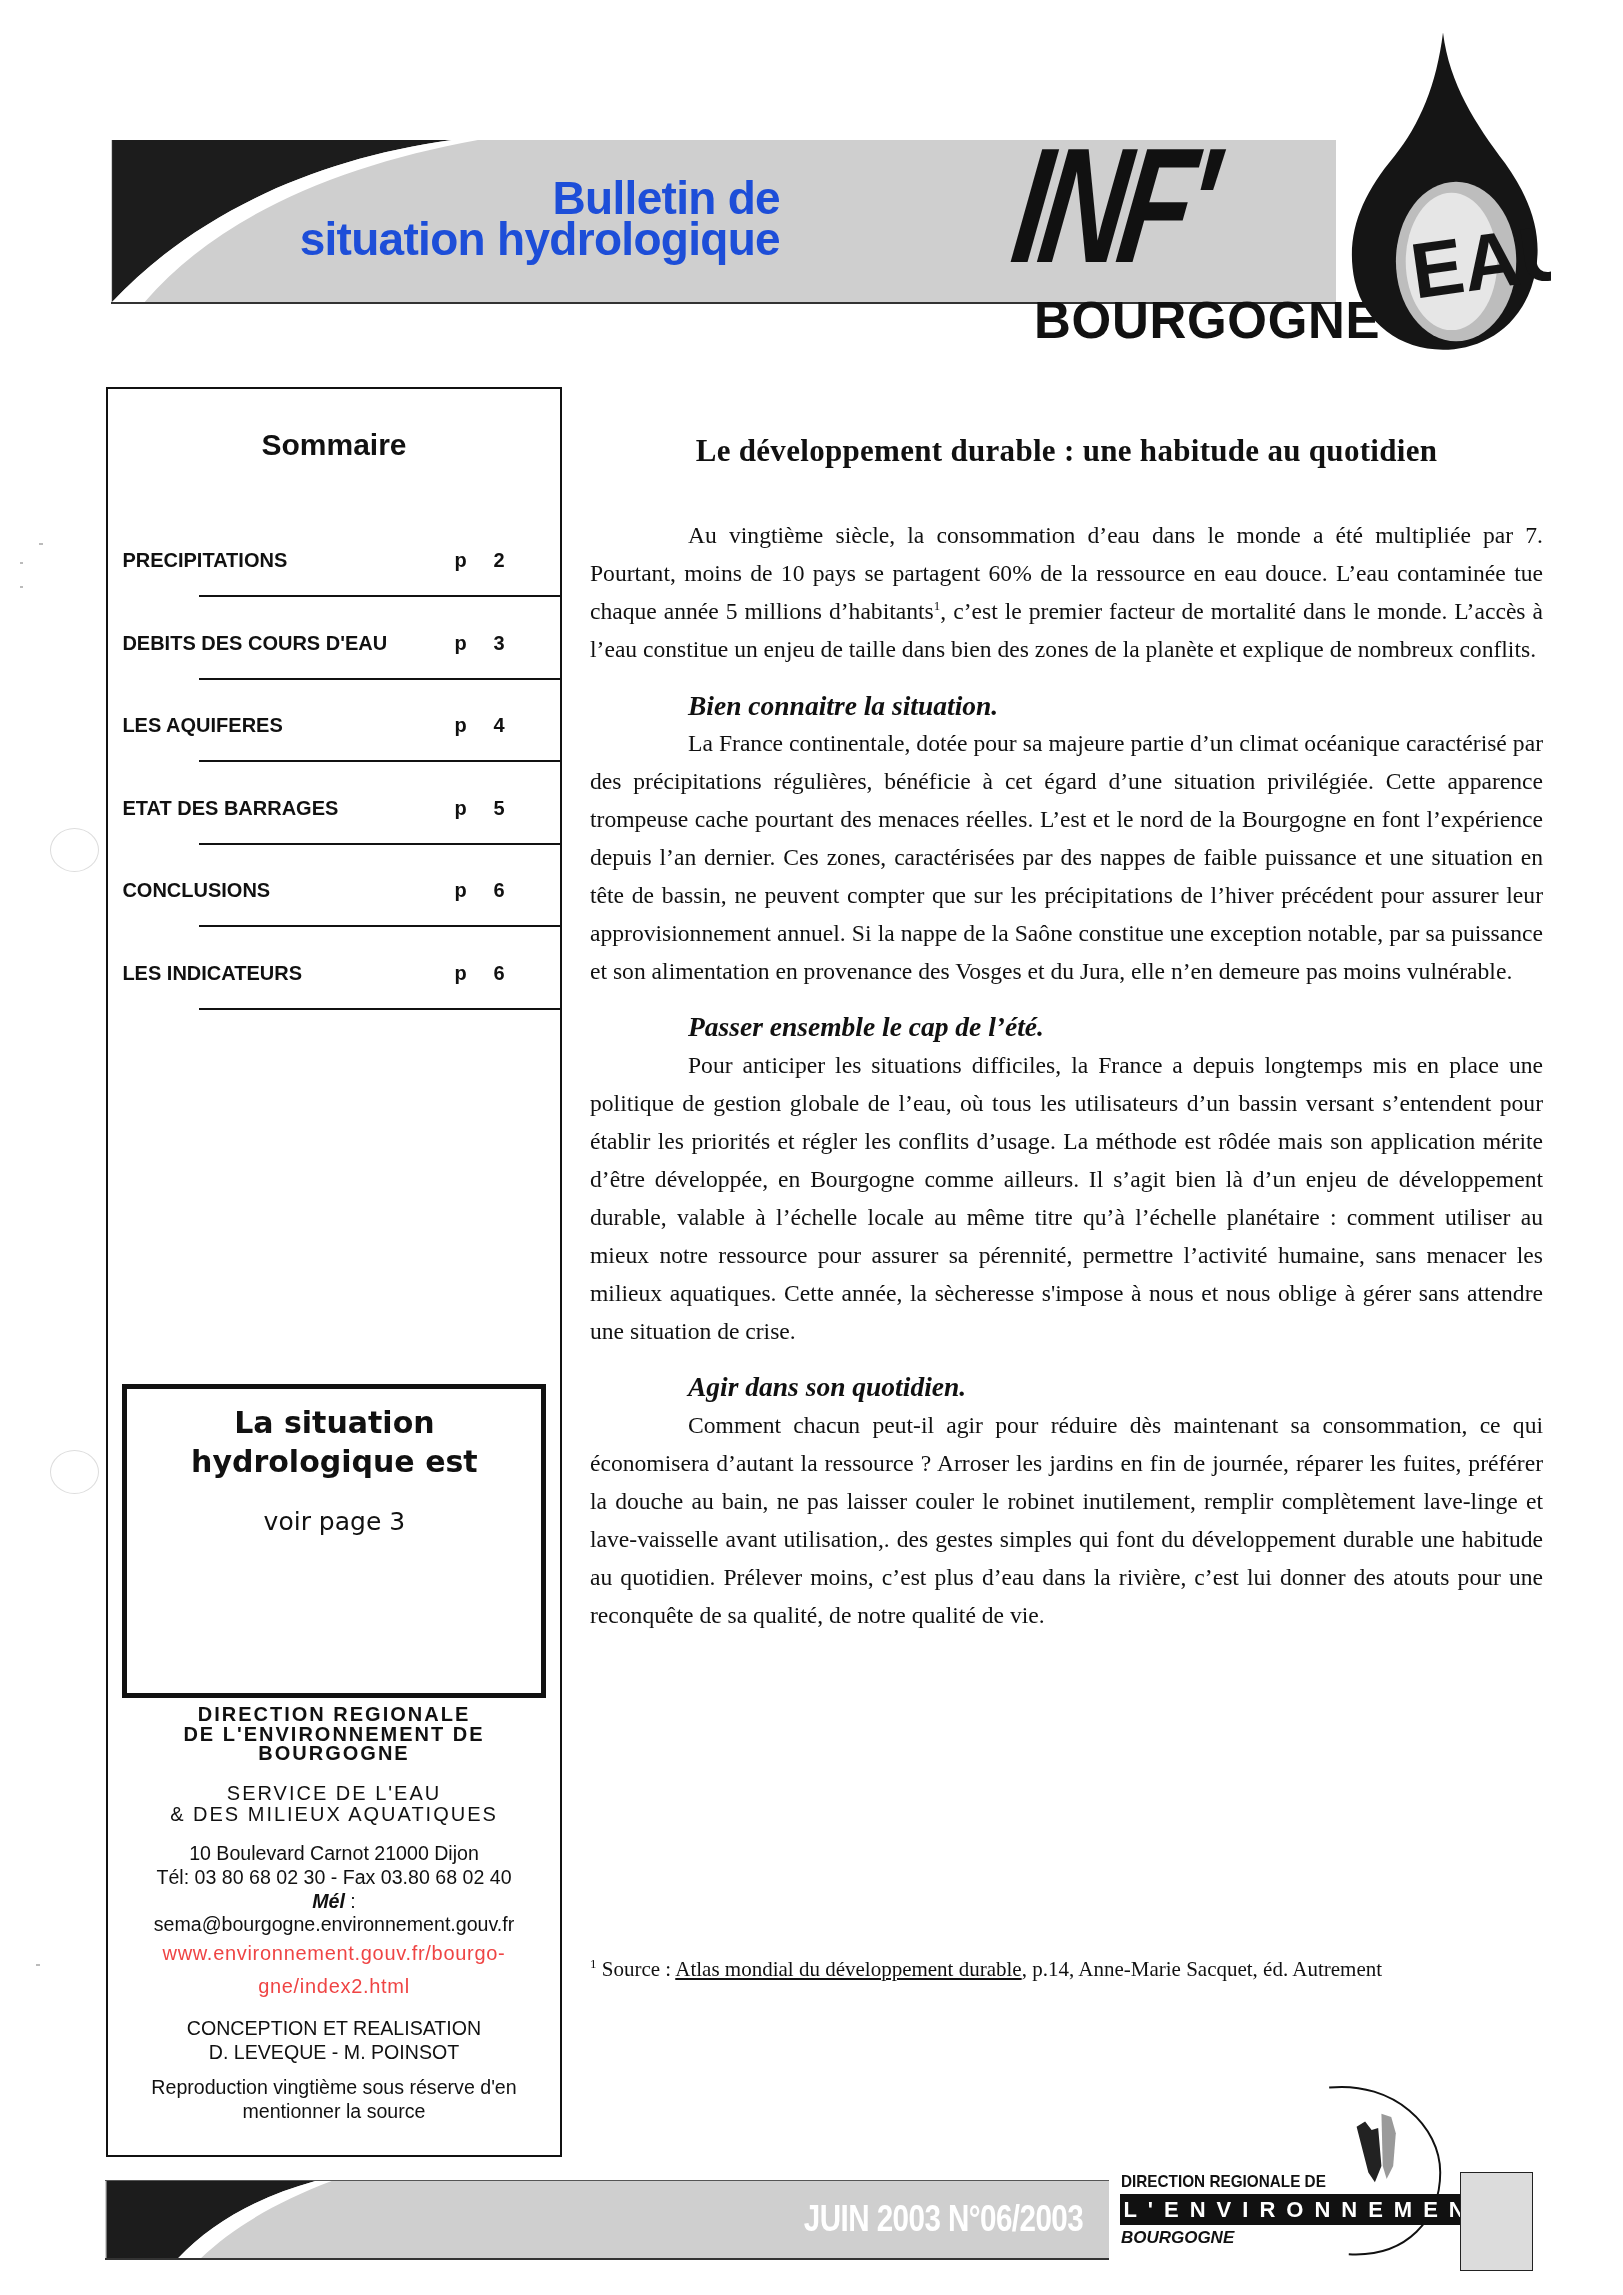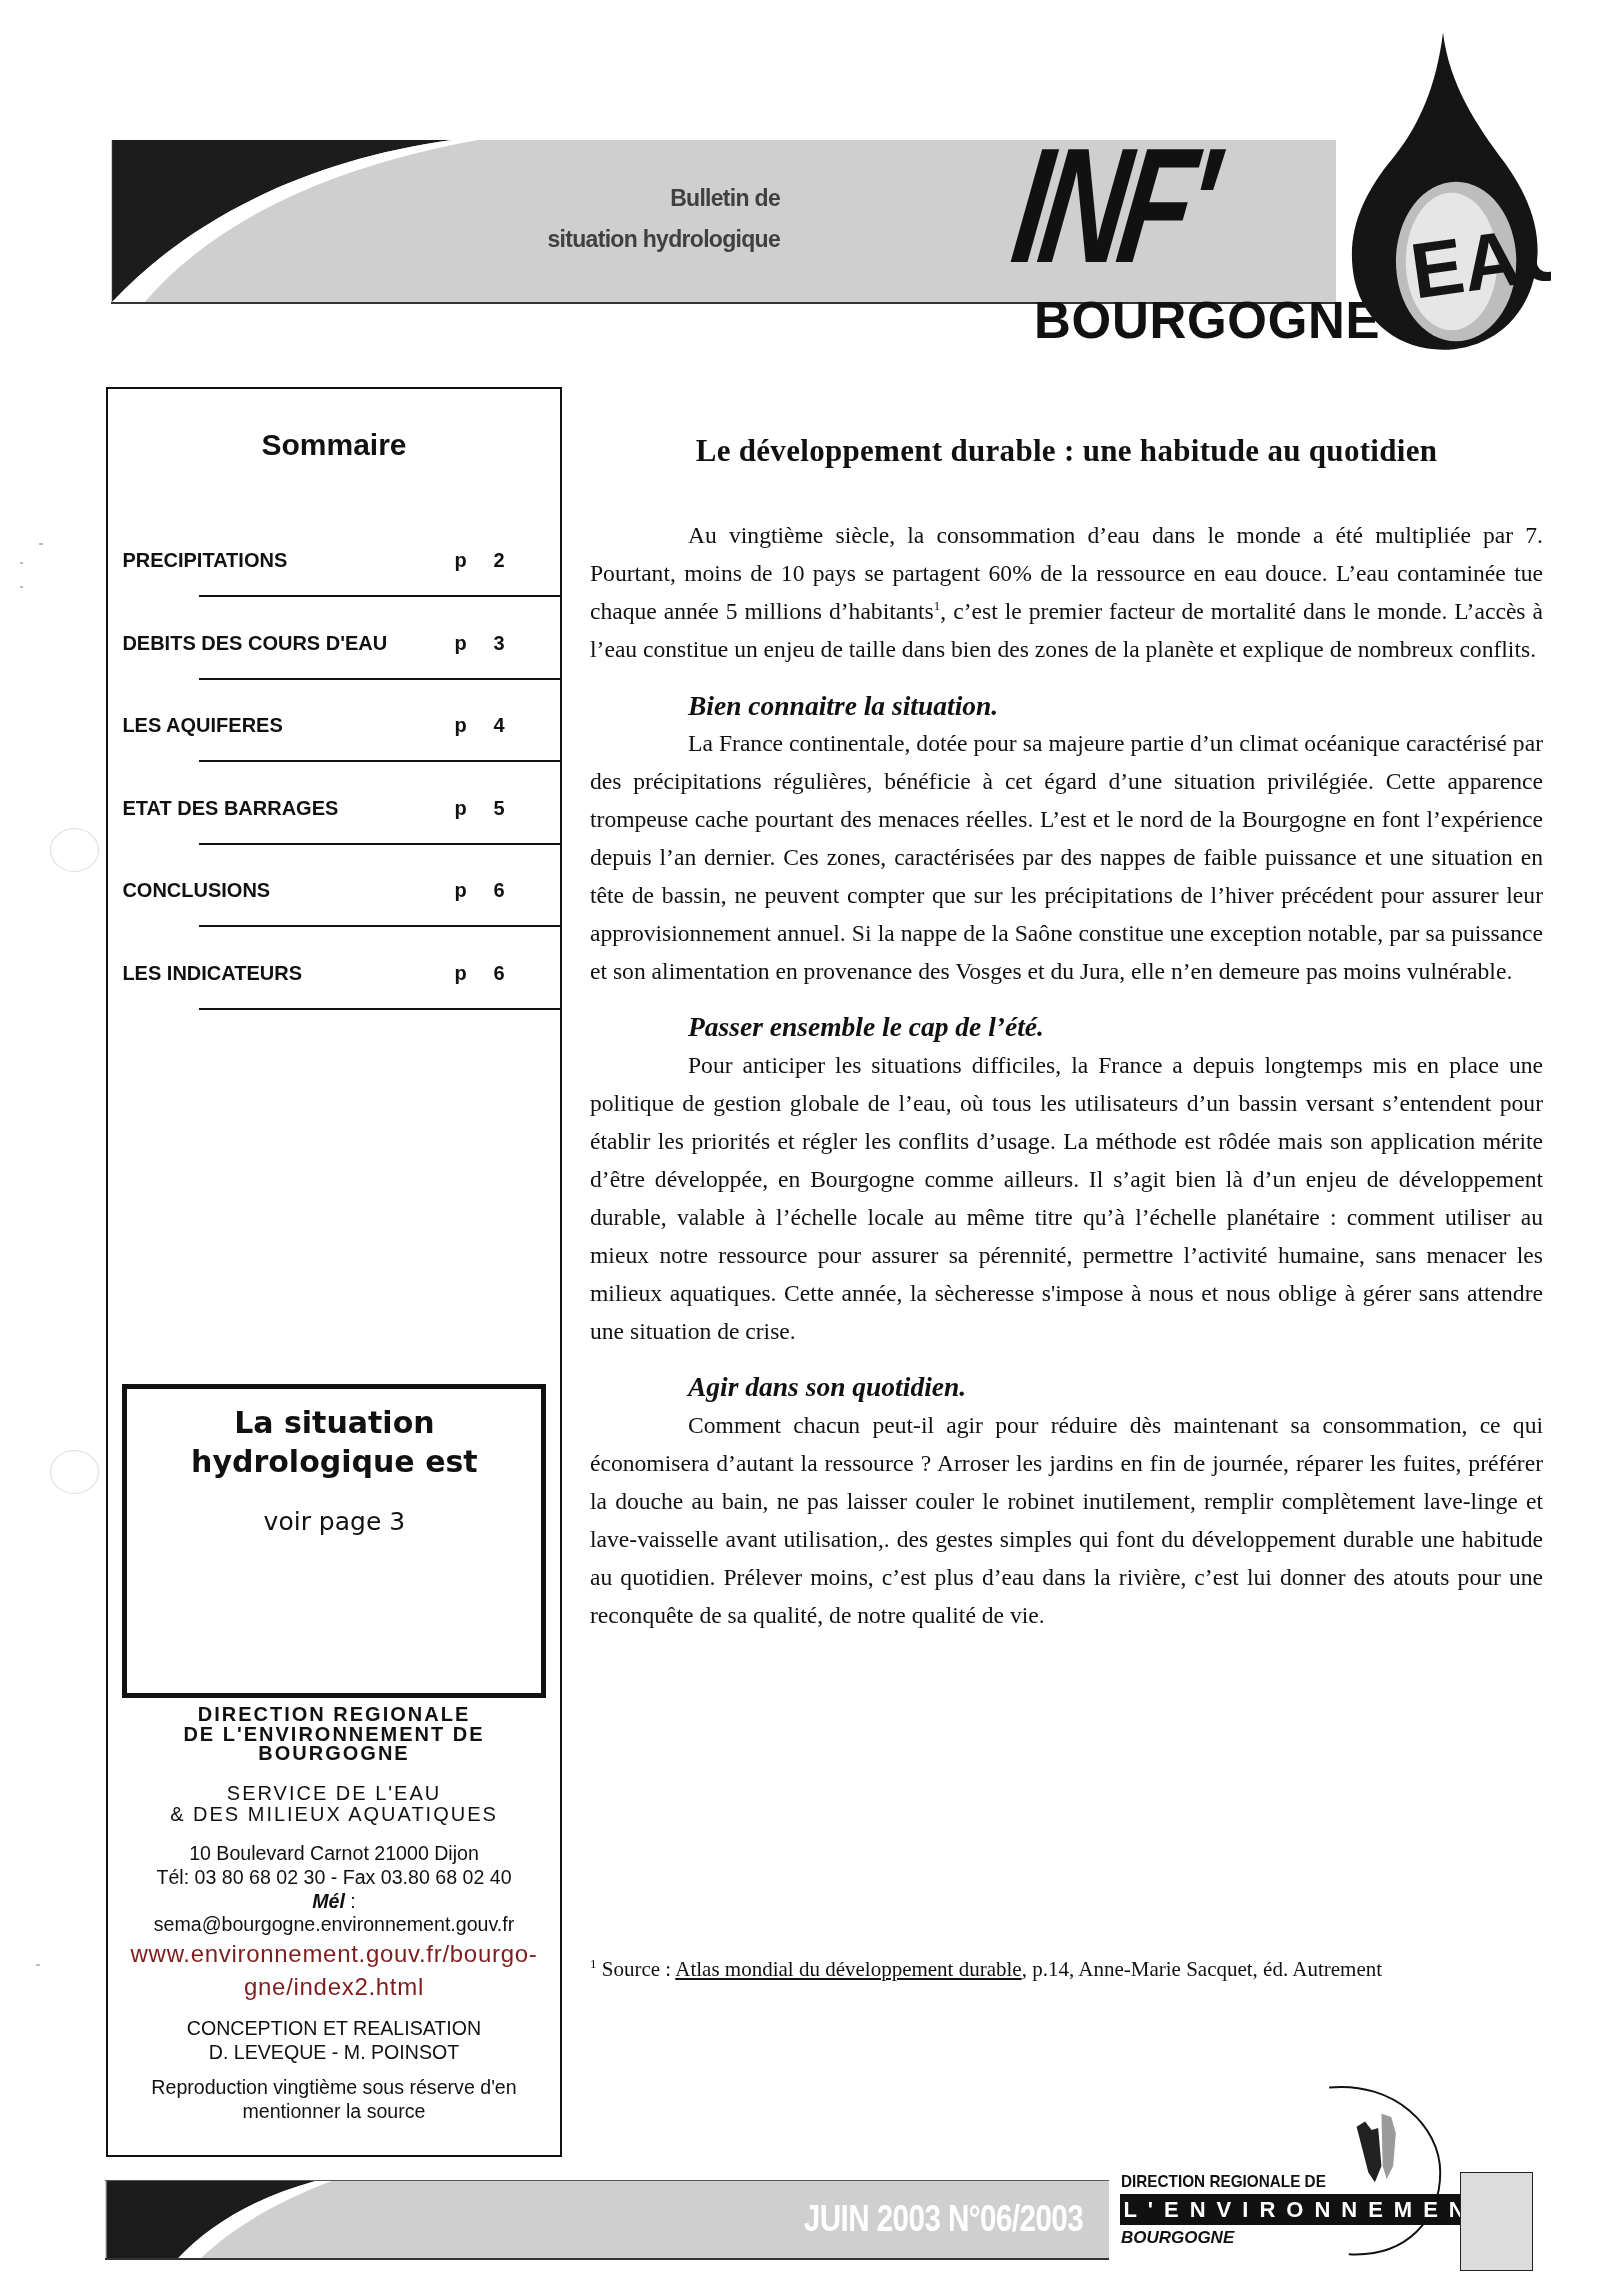--- a/index.html
+++ b/index.html
@@ -1,21 +1,21 @@
 <!DOCTYPE html>
 <html style="font-size:10.5px"><head>
 <meta charset="utf-8">
 <style>
   html,body{margin:0;padding:0;background:#ffffff;}
   body{width:1623px;height:2295px;position:relative;overflow:hidden;font-family:"Liberation Serif",serif;color:#111;}
   .abs{position:absolute;}
   
   #hdr-band{left:111px;top:140px;width:1225px;height:162px;background:#cfcfcf;overflow:hidden;border-bottom:2px solid #333;}
   #hdr-band svg{position:absolute;left:0;top:0;}
-  #hdr-title{position:absolute;right:556px;top:38px;text-align:right;font-family:"Liberation Sans",sans-serif;font-weight:bold;font-size:23px;line-height:41px;color:#404040;letter-spacing:-0.7px;}
+  #hdr-title{position:absolute;right:556px;top:38px;text-align:right;font-family:"Liberation Sans",sans-serif;font-weight:bold;font-size:46px;line-height:41px;color:#1d4ed8;letter-spacing:-0.7px;}
   #logo-inf{left:1028px;top:124px;font-family:"Liberation Sans",sans-serif;font-weight:bold;font-style:italic;font-size:164px;line-height:164px;color:#111;letter-spacing:-9.2px;transform:skewX(-8deg) scaleX(0.72);transform-origin:left top;}
   #logo-bourgogne{left:1034px;top:295px;font-family:"Liberation Sans",sans-serif;font-weight:bold;font-size:51px;line-height:52px;color:#111;letter-spacing:0.7px;}
   #logo-drop{left:1335px;top:26px;width:216px;height:327px;}
   
   #left-box{left:106px;top:387px;width:456px;height:1770px;border:2.6px solid #111;box-sizing:border-box;}
   #som-title{position:absolute;left:0;right:0;top:39px;text-align:center;font-family:"Liberation Sans",sans-serif;font-weight:bold;font-size:30px;}
   .toc-row{position:absolute;left:14.4px;width:419px;height:39px;font-family:"Liberation Sans",sans-serif;font-weight:bold;font-size:20px;}
   .toc-label{position:absolute;left:0;top:0;}
   .toc-p{position:absolute;left:332px;top:0;}
   .toc-n{position:absolute;left:371px;top:0;}
@@ -23,21 +23,21 @@
   #callout{position:absolute;left:14.4px;top:995px;width:424px;height:314px;border:5.2px solid #111;box-sizing:border-box;text-align:center;font-family:"DejaVu Sans",sans-serif;}
   #callout-main{margin-top:14.4px;font-weight:bold;font-size:30px;line-height:39px;}
   #callout-sub{margin-top:26px;font-size:25px;}
   #contact{position:absolute;left:0;right:0;top:1316px;text-align:center;font-family:"Liberation Sans",sans-serif;color:#111;}
   .c-org{font-size:20px;line-height:19.6px;letter-spacing:2px;font-weight:bold;}
   .c-svc{font-size:20px;line-height:21px;letter-spacing:2px;margin-top:19.6px;}
   .c-addr{font-size:19.6px;line-height:23.6px;margin-top:17px;}
   .c-mel{font-size:19.6px;line-height:23.6px;font-weight:bold;font-style:italic;}
   .c-mel span{font-weight:normal;font-style:normal;}
   .c-mail{font-size:19.6px;line-height:23.6px;}
-  .c-url{font-size:24px;line-height:33px;color:#7f1d1d;letter-spacing:0.7px;}
+  .c-url{font-size:20px;line-height:33px;color:#ef4444;letter-spacing:0.7px;}
   .c-credit{font-size:19.6px;line-height:23.6px;margin-top:14.4px;}
   .c-repro{font-size:19.6px;line-height:23.6px;margin-top:11.8px;}
   
   .hole{width:47px;height:42px;border-radius:50%;border:1.3px solid #ddd;background:#fff;}
   .speck{width:3.9px;height:2px;background:#bbb;}
   
   #main{left:590px;top:432px;width:953px;}
   #main-title{text-align:center;font-weight:bold;font-size:31px;line-height:37px;letter-spacing:0.3px;}
   .para{font-size:23.6px;line-height:38px;text-align:justify;text-indent:98px;margin:0;}
   .sec{font-style:italic;font-weight:bold;font-size:27.5px;line-height:35px;margin:19.6px 0 1.3px 98px;}

